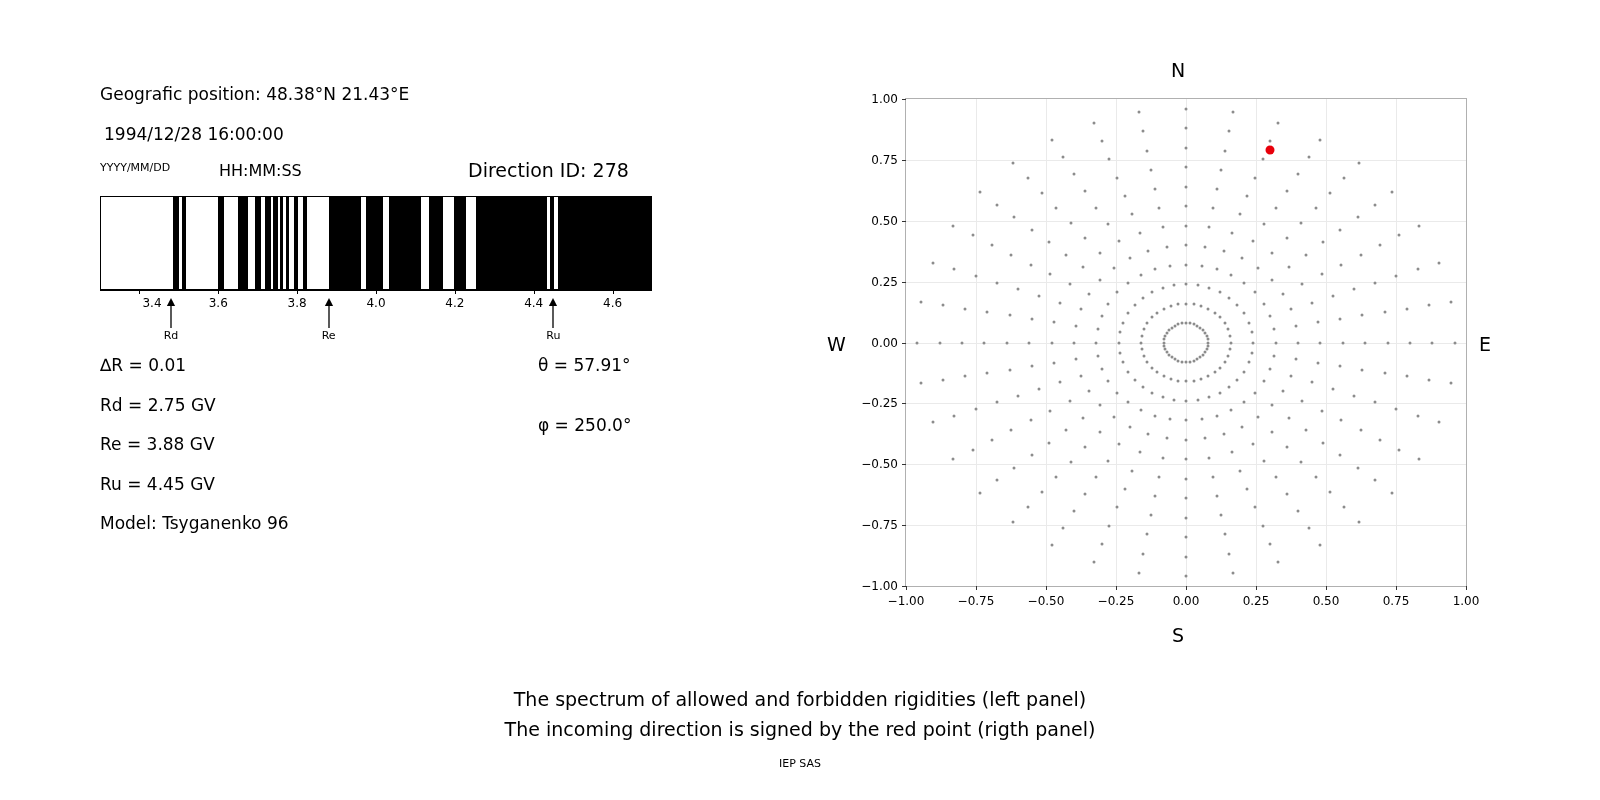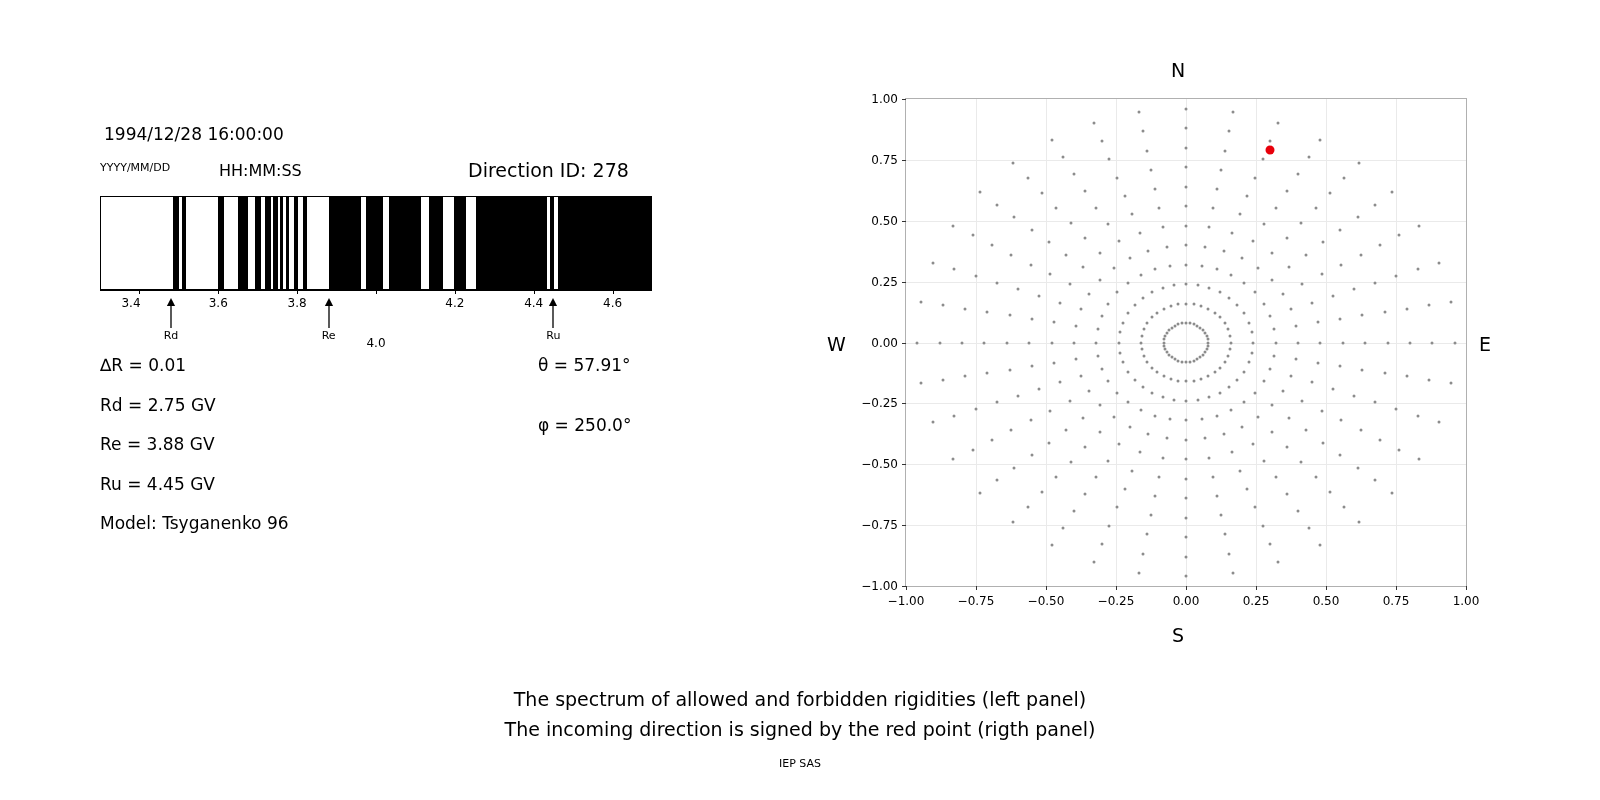--- a/index.html
+++ b/index.html
@@ -188,20 +188,21 @@
     text-align: center;
     top: 757px;
     font-size: 11px;
   }
 </style>
 </head>
 <body>
 
 <div class="panel-left">
 
+  <div class="txt" id="geo-position">Geografic position: 48.38°N 21.43°E</div>
   <div class="txt" id="datetime">1994/12/28 16:00:00</div>
   <div class="txt" id="fmt-date">YYYY/MM/DD</div>
   <div class="txt" id="fmt-time">HH:MM:SS</div>
   <div class="txt" id="direction-id">Direction ID: 278</div>
 
   <div class="spectrum-wrap" id="spectrum-bar">
       <div class="band" style="left: 71.76px; width: 6.30857px;"></div>
       <div class="band" style="left: 80.8286px; width: 4.33714px;"></div>
       <div class="band" style="left: 116.709px; width: 6.30857px;"></div>
       <div class="band" style="left: 137.211px; width: 9.46286px;"></div>
@@ -218,27 +219,27 @@
       <div class="band" style="left: 328.046px; width: 14.1943px;"></div>
       <div class="band" style="left: 353.28px; width: 11.8286px;"></div>
       <div class="band" style="left: 375.36px; width: 70.1829px;"></div>
       <div class="band" style="left: 449.486px; width: 3.15429px;"></div>
       <div class="band" style="left: 456.583px; width: 95.4171px;"></div>
     </div>
 
   <div class="axis-line"></div>
   <div id="spectrum-axis">
       <div class="tick" style="left: 139.429px;"></div>
-      <div class="tick-label" style="left: 131px; text-align: center;">3.4</div>
+      <div class="tick-label" style="left: 152px; text-align: center;">3.4</div>
       <div class="tick" style="left: 218.286px;"></div>
       <div class="tick-label" style="left: 218.286px;">3.6</div>
       <div class="tick" style="left: 297.143px;"></div>
       <div class="tick-label" style="left: 297.143px;">3.8</div>
       <div class="tick" style="left: 376px;"></div>
-      <div class="tick-label" style="left: 376px; margin-top: 40px;">4.0</div>
+      <div class="tick-label" style="left: 376px;">4.0</div>
       <div class="tick" style="left: 454.857px;"></div>
       <div class="tick-label" style="left: 454.857px;">4.2</div>
       <div class="tick" style="left: 612.571px;"></div>
       <div class="tick-label" style="left: 612.571px;">4.6</div>
       <div class="tick" style="left: 533.714px;"></div>
       <div class="tick-label" style="left: 533.714px;">4.4</div>
       <div class="marker-arrow" style="left: 170.971px;"><svg width="11" height="30" viewBox="0 0 11 30">
           <line x1="5.5" y1="30" x2="5.5" y2="4" stroke="#000" stroke-width="1.3"></line>
           <polygon points="5.5,0 1.4,8 9.6,8" fill="#000"></polygon>
         </svg></div>

